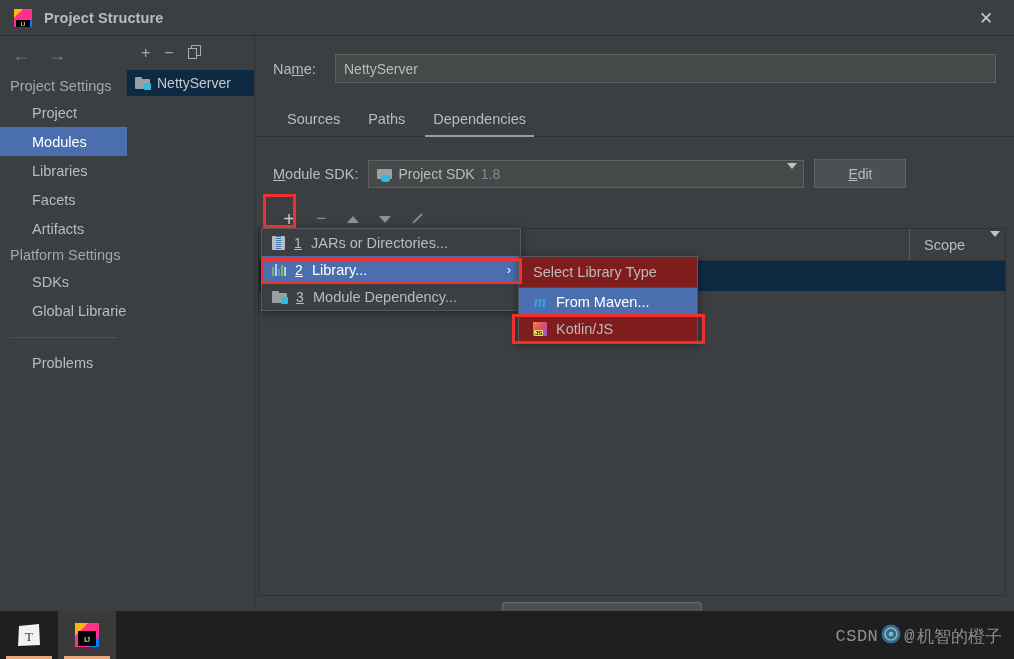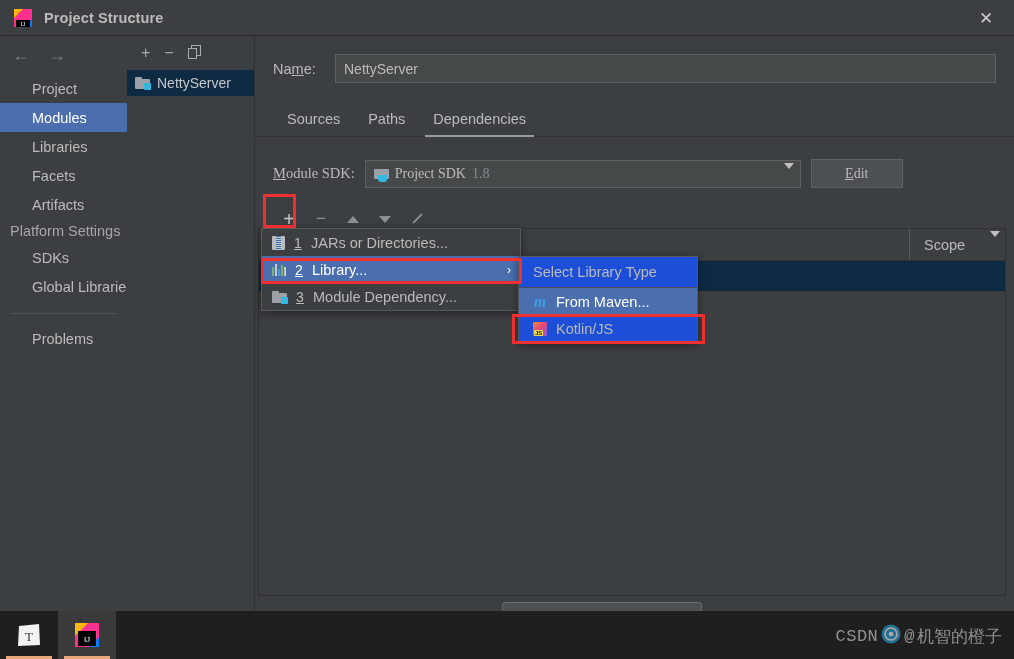--- a/index.html
+++ b/index.html
@@ -81,21 +81,21 @@
     padding-left: 18px; border-bottom: 1px solid #323232; height: 36px;
   }
   .tab {
     color: #bbbbbb; font-size: 14.5px; padding: 0 14px 9px 14px; position: relative;
   }
   .tab.active::after {
     content: ""; position: absolute; left: 6px; right: 6px; bottom: -1px;
     height: 2px; background: #9a9da0;
   }
 
-  .sdk-row { display: flex; align-items: center; padding: 22px 0 0 18px; gap: 10px; font-family: Liberation Serif, serif; }
+  .sdk-row { display: flex; align-items: center; padding: 22px 0 0 18px; gap: 10px; }
   .sdk-label { color: #bbbbbb; font-size: 14.5px; }
   .sdk-label u { text-decoration: underline; }
   .sdk-combo {
     width: 436px; height: 28px; background: #45494a; border: 1px solid #5e6060;
     display: flex; align-items: center; padding: 0 6px 0 8px; gap: 6px;
     color: #bbbbbb; font-size: 14px; position: relative;
   }
   .sdk-ver { color: #878b8d; }
   .combo-arrow { margin-left: auto; color: #c0c0c0; font-size: 9px; }
   .edit-btn {
@@ -144,21 +144,21 @@
     height: 27px; display: flex; align-items: center; gap: 8px;
     padding-left: 10px; color: #bbbbbb; font-size: 14.5px; position: relative;
   }
   .pitem.sel { background: #4b6eaf; color: #ffffff; }
   .pnum { text-decoration: underline; width: 10px; text-align: center; font-size: 14px; }
   .psub { margin-left: auto; margin-right: 9px; font-size: 12px; color: #ffffff; }
 
   
   .submenu {
     position: absolute; left: 518px; top: 256px; width: 180px;
-    background: #1d4ed8; border: 1px solid #565a5c; z-index: 50;
+    background: #7f1d1d; border: 1px solid #565a5c; z-index: 50;
     box-shadow: 0 2px 8px rgba(0,0,0,.45);
   }
   .sub-title {
     height: 31px; display: flex; align-items: center; padding-left: 14px;
     color: #bbbbbb; font-size: 14.5px; border-bottom: 1px solid #4a4d4f;
   }
   .sitem {
     height: 27px; display: flex; align-items: center; gap: 9px;
     padding-left: 14px; color: #bbbbbb; font-size: 14.5px;
   }
@@ -248,20 +248,21 @@
     <span class="titlebar-title">Project Structure</span>
     <div class="titlebar-close">✕</div>
   </div>
 
   <div class="leftnav">
     <div class="nav-arrows">
       <span class="nav-arrow">←</span>
       <span class="nav-arrow">→</span>
     </div>
 
+    <div class="nav-group">Project Settings</div>
     <div class="nav-item">Project</div>
     <div class="nav-item selected">Modules</div>
     <div class="nav-item">Libraries</div>
     <div class="nav-item">Facets</div>
     <div class="nav-item">Artifacts</div>
 
     <div class="nav-group">Platform Settings</div>
     <div class="nav-item">SDKs</div>
     <div class="nav-item">Global Libraries</div>
 

